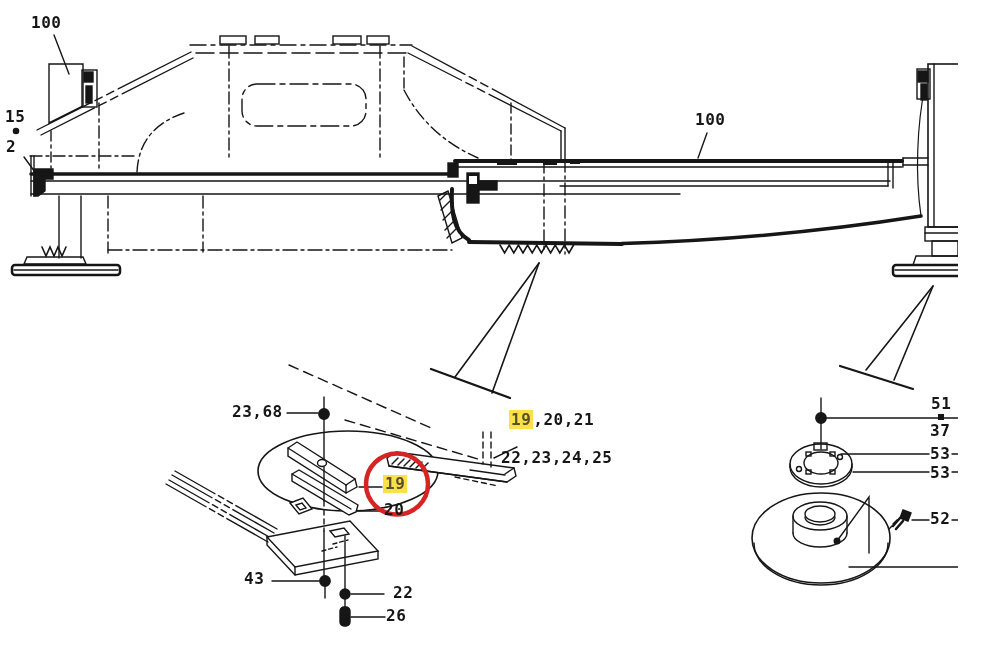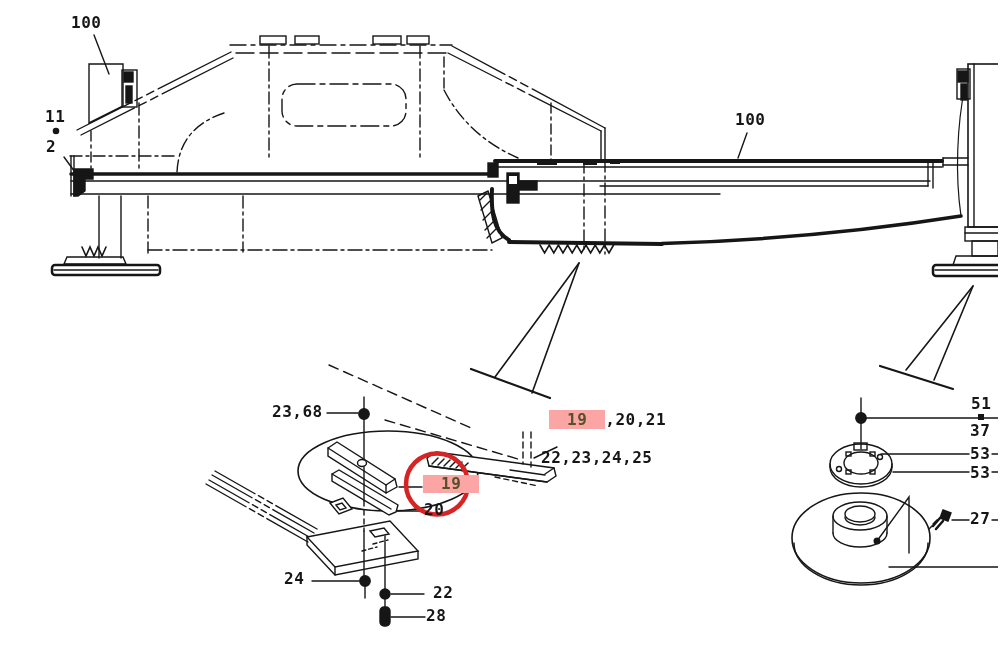--- a/index.html
+++ b/index.html
@@ -1,21 +1,21 @@
 <!DOCTYPE html>
 <html><head>
 <meta charset="utf-8">
 <style>
   html,body{margin:0;padding:0;background:#ffffff;}
   #stage{position:relative;width:958px;height:666px;background:#ffffff;overflow:hidden;
-         font-family:"DejaVu Sans Mono", monospace;margin-left:40px;}
+         font-family:"DejaVu Sans Mono", monospace;}
   #linework{position:absolute;left:0;top:0;}
   .lbl{position:absolute;font:bold 16px/1.1 "DejaVu Sans Mono", monospace;color:#161616;
        letter-spacing:0.5px;white-space:nowrap;}
-  .lbl .hl, .lbl.hl{background:#fca5a5;color:#55512a;padding:0 18px;}
+  .lbl .hl, .lbl.hl{background:#fde047;color:#55512a;padding:0 2px;}
   .lbl.serif9{font:italic bold 17px/1 "DejaVu Serif", serif;letter-spacing:0;}
 </style>
 </head>
 <body>
 
 <div id="stage">
 
 <svg id="linework" width="1007" height="666" viewBox="0 0 1007 666" fill="none" stroke="#161616" stroke-width="1.4" stroke-linecap="round">
 
   <g>
@@ -272,33 +272,33 @@
       <line x1="952" y1="472" x2="968" y2="472"></line>
       <line x1="912" y1="520" x2="929" y2="520"></line>
       <line x1="952" y1="520" x2="968" y2="520"></line>
     </g>
   </g>
 
   <ellipse cx="397" cy="484" rx="31" ry="30.5" stroke="#d62323" stroke-width="4.5"></ellipse>
 </svg>
 
 <div class="lbl" style="left:31px;top:14px">100</div>
-<div class="lbl" style="left:5px;top:108px">11</div>
+<div class="lbl" style="left:5px;top:108px">15</div>
 <div class="lbl" style="left:6px;top:138px">2</div>
 <div class="lbl" style="left:695px;top:111px">100</div>
 
 <div class="lbl" style="left:232px;top:403px">23,68</div>
 <div class="lbl" style="left:509px;top:411px"><span class="hl">19</span><span>,20,21</span></div>
 <div class="lbl" style="left:501px;top:449px">22,23,24,25</div>
 <div class="lbl hl" style="left:383px;top:475px">19</div>
 <div class="lbl" style="left:384px;top:501px">20</div>
-<div class="lbl" style="left:244px;top:570px">24</div>
+<div class="lbl" style="left:244px;top:570px">43</div>
 <div class="lbl" style="left:393px;top:584px">22</div>
-<div class="lbl" style="left:386px;top:607px">28</div>
+<div class="lbl" style="left:386px;top:607px">26</div>
 
 <div class="lbl" style="left:931px;top:395px">51</div>
 <div class="lbl" style="left:930px;top:422px">37</div>
 <div class="lbl" style="left:930px;top:445px">53</div>
 <div class="lbl" style="left:930px;top:464px">53</div>
-<div class="lbl" style="left:930px;top:510px">27</div>
+<div class="lbl" style="left:930px;top:510px">52</div>
 <div class="lbl serif9" style="left:989px;top:556px">9</div>
 
 </div>
 
 </body></html>

